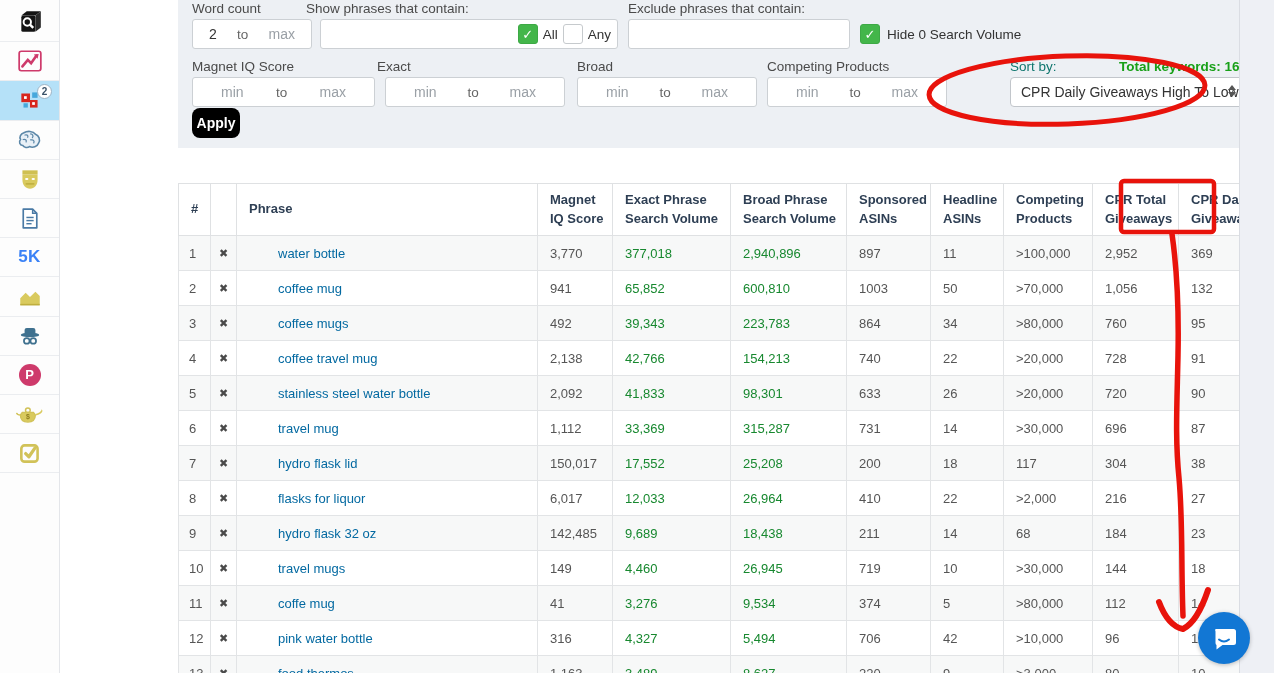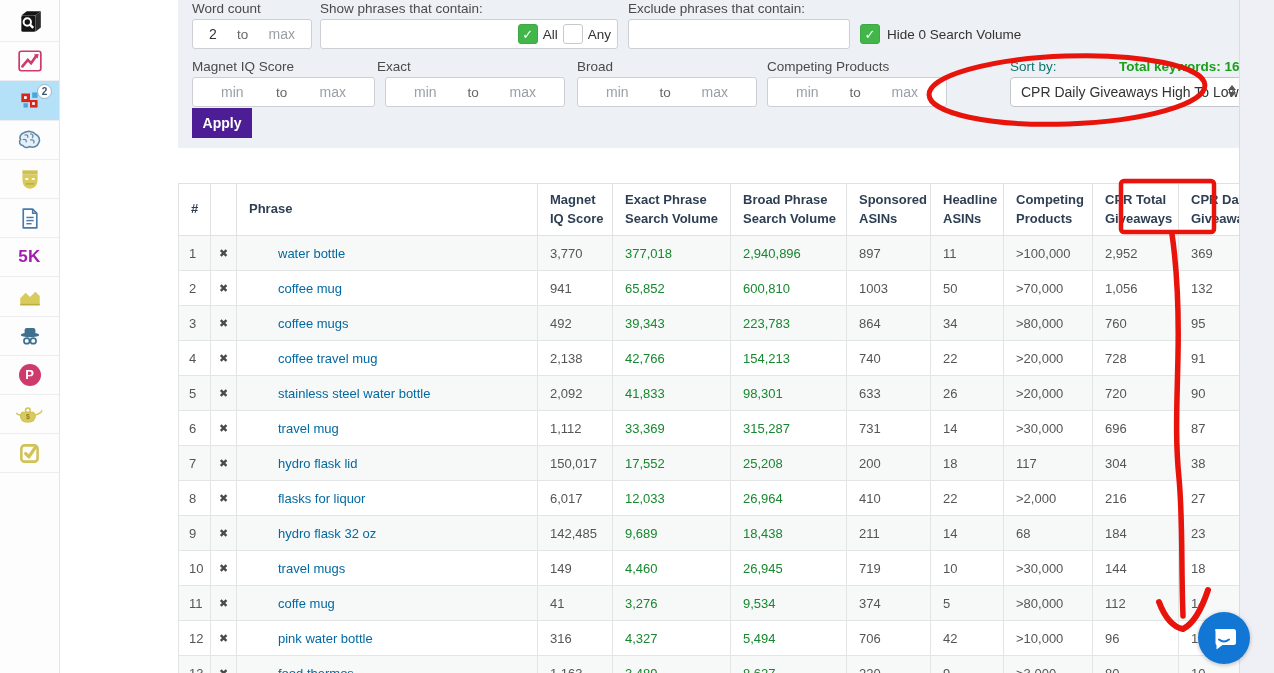--- a/index.html
+++ b/index.html
@@ -9,21 +9,21 @@
 
   
   .sidebar { position:absolute; left:0; top:0; width:60px; height:673px; background:#fdfdfd;
     border-right:1px solid #e4e6ea; padding-top:3px; z-index:5; }
   .side-item { height:39.2px; border-bottom:1px solid #ebedf0; display:flex; align-items:center;
     justify-content:center; position:relative; cursor:pointer; }
   .side-item.active { background:#b5e1f8; }
   .badge { position:absolute; top:3px; right:7px; width:15px; height:15px; border-radius:50%;
     background:#fff; border:1px solid #9db4c6; font-size:10px; color:#3a5268;
     display:flex; align-items:center; justify-content:center; font-weight:bold; }
-  .txt-5k { font-size:17px; font-weight:bold; color:#a21caf; letter-spacing:0.5px; }
+  .txt-5k { font-size:17px; font-weight:bold; color:#3b82f6; letter-spacing:0.5px; }
   .p-circle { width:22px; height:22px; border-radius:50%; background:#ce3a6b; color:#fff;
     font-size:13px; font-weight:bold; display:flex; align-items:center; justify-content:center; }
 
   
   .main { position:absolute; left:60px; top:0; width:1179px; height:673px; background:#fff; }
   .right-strip { position:absolute; right:0; top:0; width:35px; height:673px;
     background:#eef0f5; border-left:1px solid #dadde3; z-index:4; }
 
   
   .filter-panel { position:absolute; left:118px; top:0; width:1117px; height:148px; background:#edf0f4; }
@@ -34,22 +34,22 @@
   .minmax .ph { color:#9aa0a6; } .minmax .to { color:#666; font-size:13.5px; }
   .wc { justify-content:space-between; padding:0 16px; font-size:14px; }
   .wc .val { color:#333; } .wc .to { color:#666; font-size:13.5px; } .wc .ph { color:#9aa0a6; }
   .cb { width:20px; height:20px; border-radius:3px; border:1px solid #c6cacd; background:#fff;
     display:inline-flex; align-items:center; justify-content:center; flex:none;
     color:#fff; font-size:13px; font-weight:bold; cursor:pointer; }
   .cb.checked { background:#43b64a; border-color:#3da945; }
   .cb-row { position:absolute; display:flex; align-items:center; gap:7px; font-size:13.5px; color:#333; }
   .incl-checks { margin-left:auto; display:flex; align-items:center; gap:5px; padding-right:6px;
     font-size:13.5px; color:#333; }
-  .apply-btn { position:absolute; left:14px; top:108px; width:60px; height:30px; background:#4c1d95;
-    border:none; border-radius:0; color:#fff; font-weight:bold; font-size:14px; cursor:pointer;
+  .apply-btn { position:absolute; left:14px; top:108px; width:48px; height:30px; background:#000000;
+    border:none; border-radius:8px; color:#fff; font-weight:bold; font-size:14px; cursor:pointer;
     font-family:inherit; }
   .sort-select { position:absolute; left:832px; top:77px; width:235px; height:30px; background:#fff;
     border:1px solid #c2c6cb; border-radius:4px; display:flex; align-items:center;
     padding:0 24px 0 10px; font-size:14px; color:#333; cursor:pointer; white-space:nowrap; }
   .sel-arrows { position:absolute; right:8px; top:7px; display:flex; flex-direction:column; gap:2px; }
   .tri-up { width:0; height:0; border-left:4px solid transparent; border-right:4px solid transparent;
     border-bottom:5px solid #555; }
   .tri-down { width:0; height:0; border-left:4px solid transparent; border-right:4px solid transparent;
     border-top:5px solid #555; }
   .total-kw { position:absolute; left:941px; top:59px; width:130px; text-align:right;
@@ -171,21 +171,21 @@
   <div class="main">
 
     <section class="filter-panel">
       <span class="fg-label" style="left:14px; top:1px;">Word count</span>
       <div class="fbox wc" style="left:14px; top:19px; width:120px;">
         <span class="val">2</span>
         <span class="to">to</span>
         <span class="ph">max</span>
       </div>
 
-      <span class="fg-label" style="left:142px; top:1px;">Show phrases that contain:</span>
+      <span class="fg-label" style="left:128px; top:1px;">Show phrases that contain:</span>
       <div class="fbox" style="left:142px; top:19px; width:298px;">
         <div class="incl-checks">
           <span class="cb checked" id="cb-all">✓</span>
           <span>All</span>
           <span class="cb" id="cb-any"></span>
           <span>Any</span>
         </div>
       </div>
 
       <span class="fg-label" style="left:450px; top:1px;">Exclude phrases that contain:</span>

